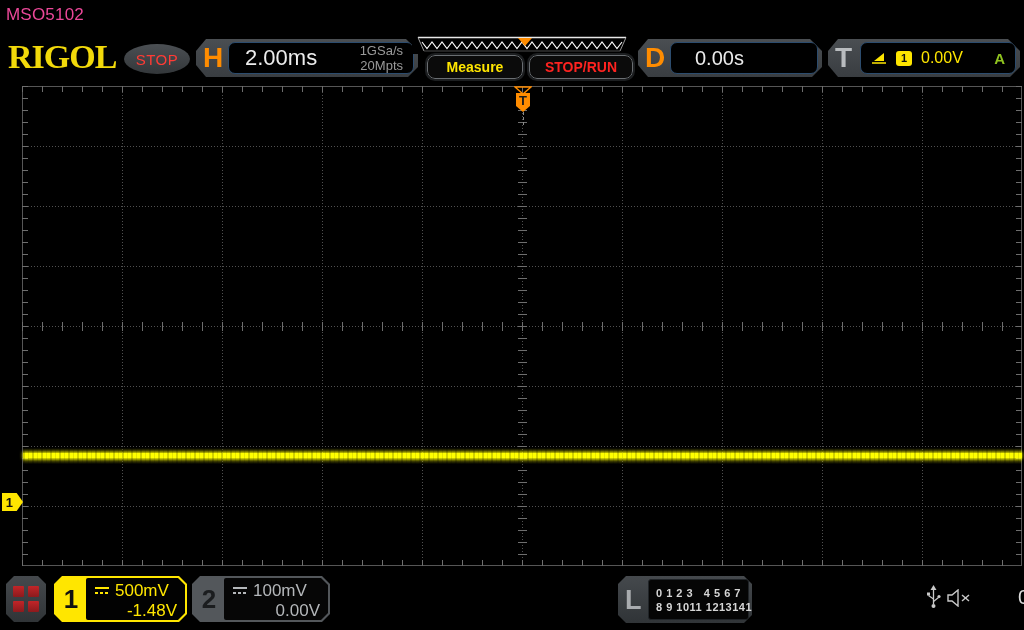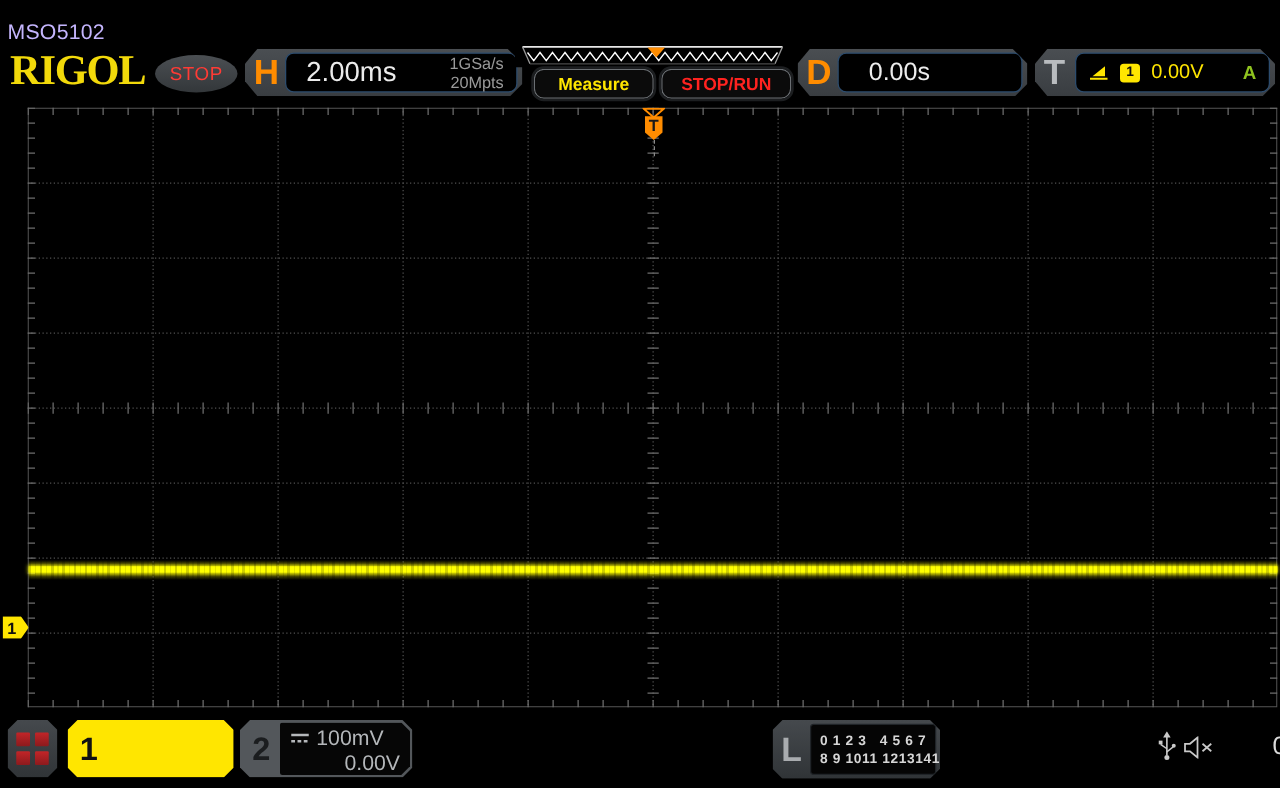--- a/index.html
+++ b/index.html
@@ -1,22 +1,22 @@
 <!DOCTYPE html>
 <html><head>
 <meta charset="utf-8">
 <style>
   * { margin:0; padding:0; box-sizing:border-box; }
   html,body { background:#000; }
   body { font-family:"Liberation Sans", sans-serif; }
   .screen { position:relative; width:1024px; height:630px; background:#000; overflow:hidden; }
 
   
-  .titlebar { position:absolute; left:6px; top:16px; display:flex; gap:23px;
-              color:#c4b5fd; font-size:17px; letter-spacing:.2px; }
+  .titlebar { position:absolute; left:6px; top:5px; display:flex; gap:23px;
+              color:#ec4899; font-size:17px; letter-spacing:.2px; }
 
   
   .logo { position:absolute; left:8px; top:38px; font-family:"Liberation Serif", serif;
           font-weight:bold; font-size:34px; color:#f2d90a; letter-spacing:-1px; }
   .stop-pill { position:absolute; left:124px; top:44px; width:66px; height:30px;
                background:linear-gradient(#4b4f53,#33373a); border-radius:50%;
                display:flex; align-items:center; justify-content:center; }
   .stop-pill span { color:#ff3b35; font-weight:normal; font-size:15px; letter-spacing:.5px; }
 
   .tgroup-box { position:absolute; height:38px; top:39px; background:linear-gradient(#4a4e52,#393d41);
@@ -228,20 +228,30 @@
     <div class="menu-grid">
         <i></i>
         <i></i>
         <i></i>
         <i></i>
       </div>
   </div>
 
   <div class="ch-widget ch1 cham">
     <span class="tab-num">1</span>
+    <div class="vals">
+      <div class="row1">
+        <svg width="16" height="10">
+          <line x1="1" y1="2" x2="15" y2="2" stroke="#ffe600" stroke-width="2"></line>
+          <line x1="1" y1="7" x2="15" y2="7" stroke="#ffe600" stroke-width="2" stroke-dasharray="3 2"></line>
+        </svg>
+        <span>500mV</span>
+      </div>
+      <div class="row2">-1.48V</div>
+    </div>
   </div>
 
   <div class="ch-widget ch2 cham">
     <span class="tab-num">2</span>
     <div class="vals">
       <div class="row1">
         <svg width="16" height="10">
           <line x1="1" y1="2" x2="15" y2="2" stroke="#b4b7ba" stroke-width="2"></line>
           <line x1="1" y1="7" x2="15" y2="7" stroke="#b4b7ba" stroke-width="2" stroke-dasharray="3 2"></line>
         </svg>

